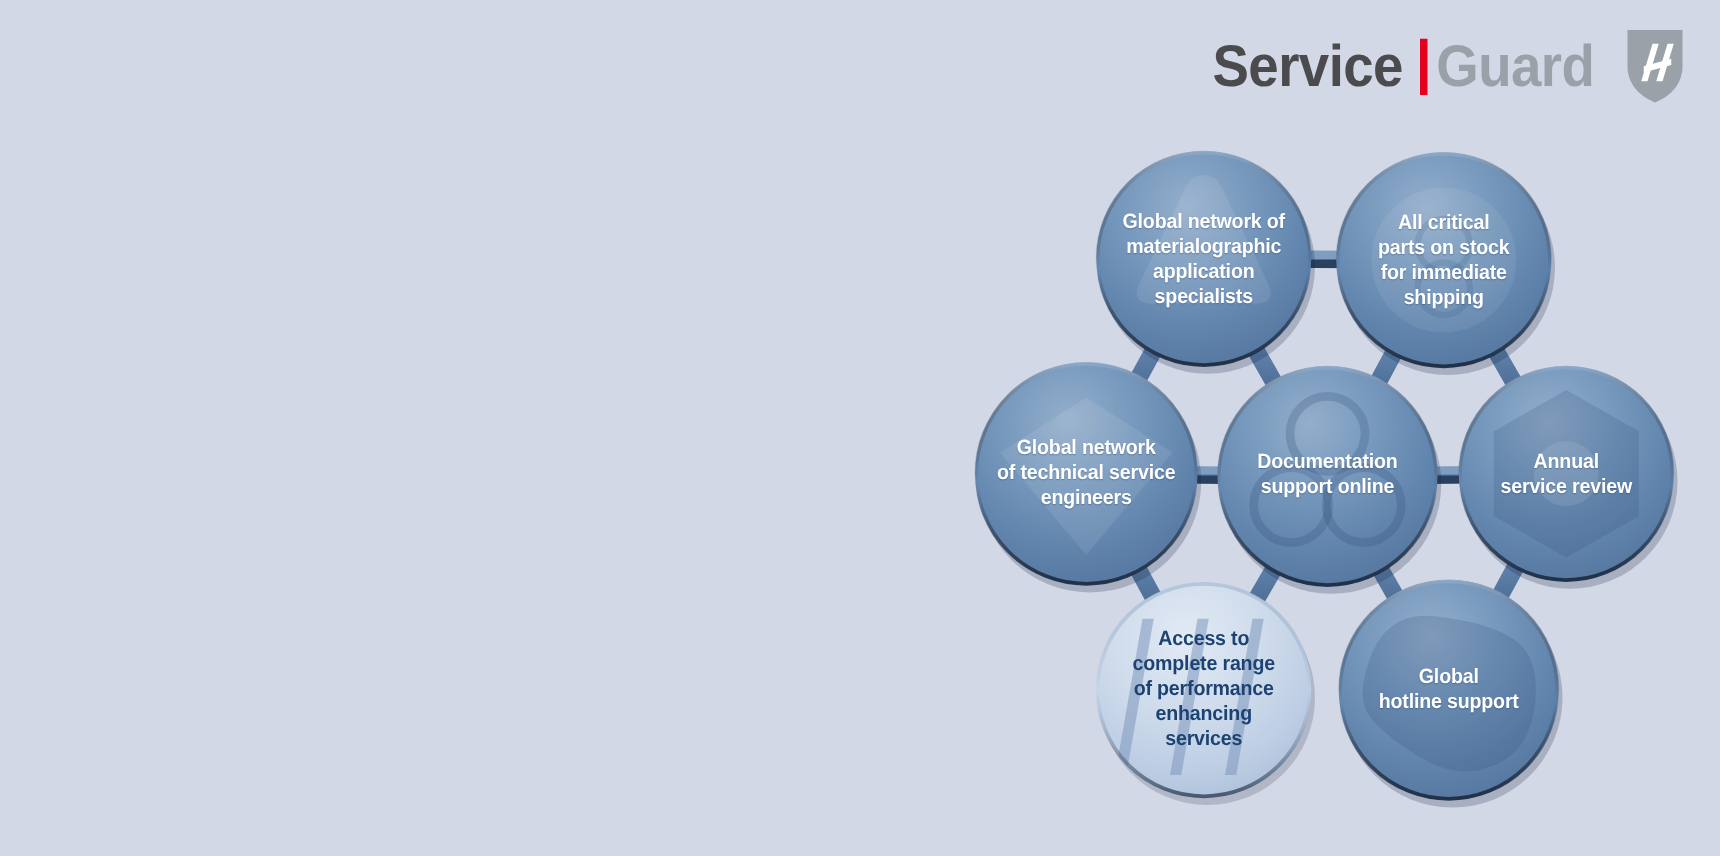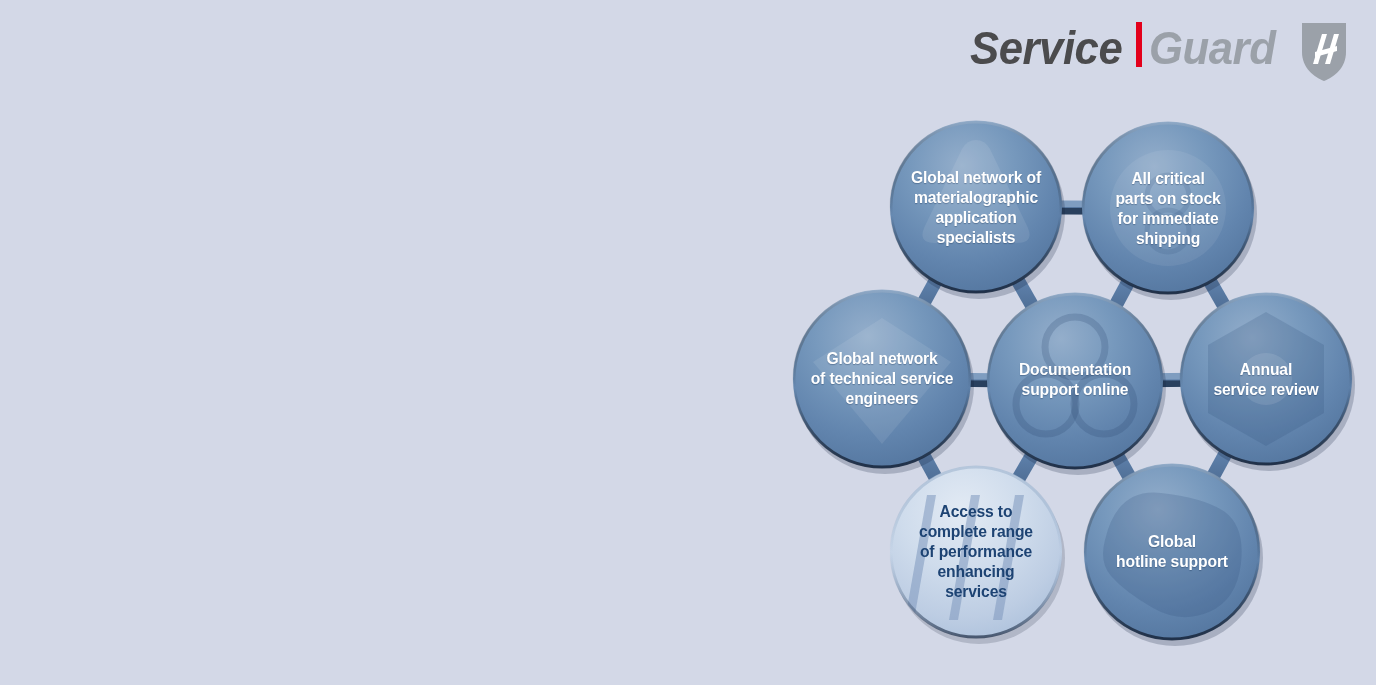--- a/index.html
+++ b/index.html
@@ -15,22 +15,22 @@
     overflow: hidden;
     position: relative;
   }
 
   
   #logo {
     position: absolute;
     top: 22px;
     right: 29px;
     display: flex;
+    align-items: center;
     height: 62px;
-    font-style: italic;
   }
   .logo-word {
     font-family: "Liberation Sans", sans-serif;
     font-weight: bold;
     font-size: 47px;
     line-height: 52px;
     letter-spacing: -0.5px;
     font-stretch: condensed;
     transform: scaleX(0.93);
     transform-origin: left center;
@@ -45,21 +45,21 @@
   }
   .logo-shield {
     width: 46px;
     height: 60px;
     margin-left: 16px;
   }
 
   
   #diagram {
     position: absolute;
-    left: 13px;
+    left: 0;
     top: 0;
     width: 1114px;
     height: 685px;
   }
   #diagram svg { display: block; }
 
   .node-label {
     position: absolute;
     text-align: center;
     font-family: "Liberation Sans", sans-serif;

